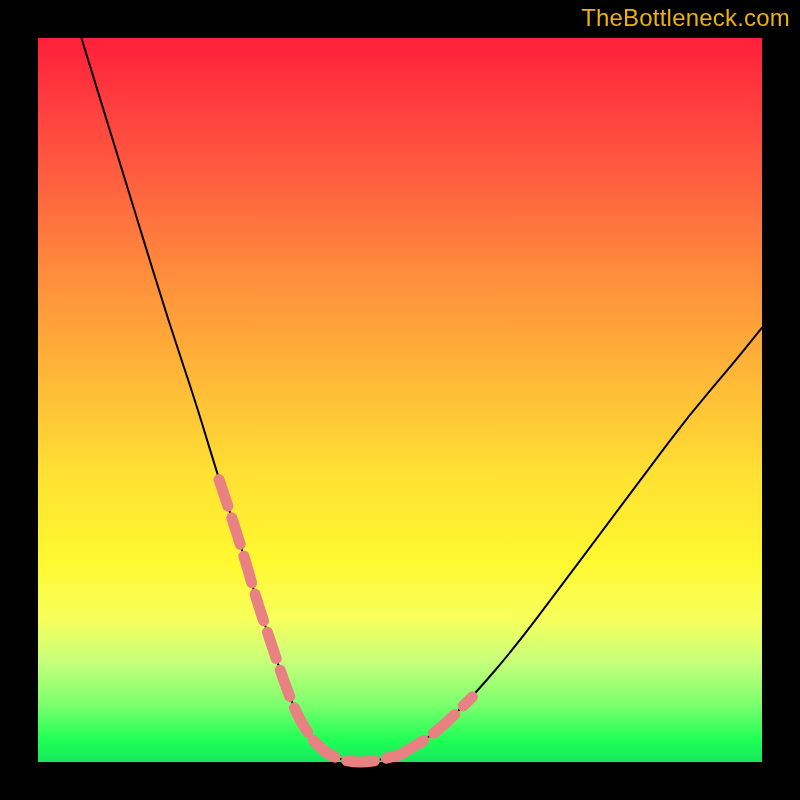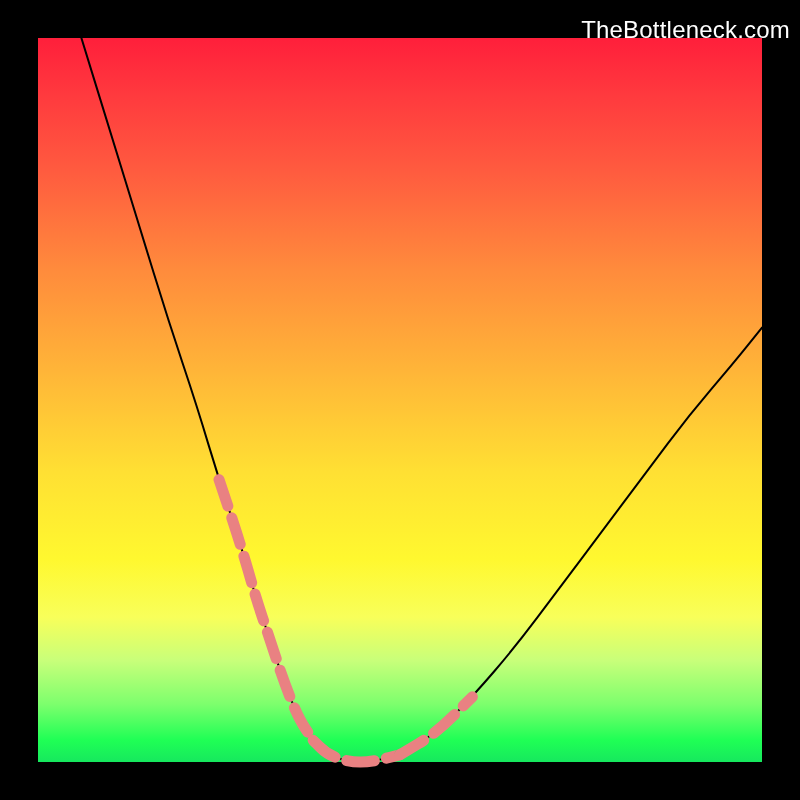--- a/index.html
+++ b/index.html
@@ -14,26 +14,25 @@
   .frame {
     position: relative;
     width: 800px;
     height: 800px;
     background: #000;
   }
   .watermark {
     position: absolute;
     top: 4px;
     right: 10px;
-    color: #ffffff;
+    color: #eab308;
     font-size: 24px;
     font-weight: 500;
     letter-spacing: 0.2px;
     z-index: 10;
-    margin-top: 12px;
   }
   .plot-area {
     position: absolute;
     left: 38px;
     top: 38px;
     width: 724px;
     height: 724px;
     
     background: linear-gradient(
       to bottom,

